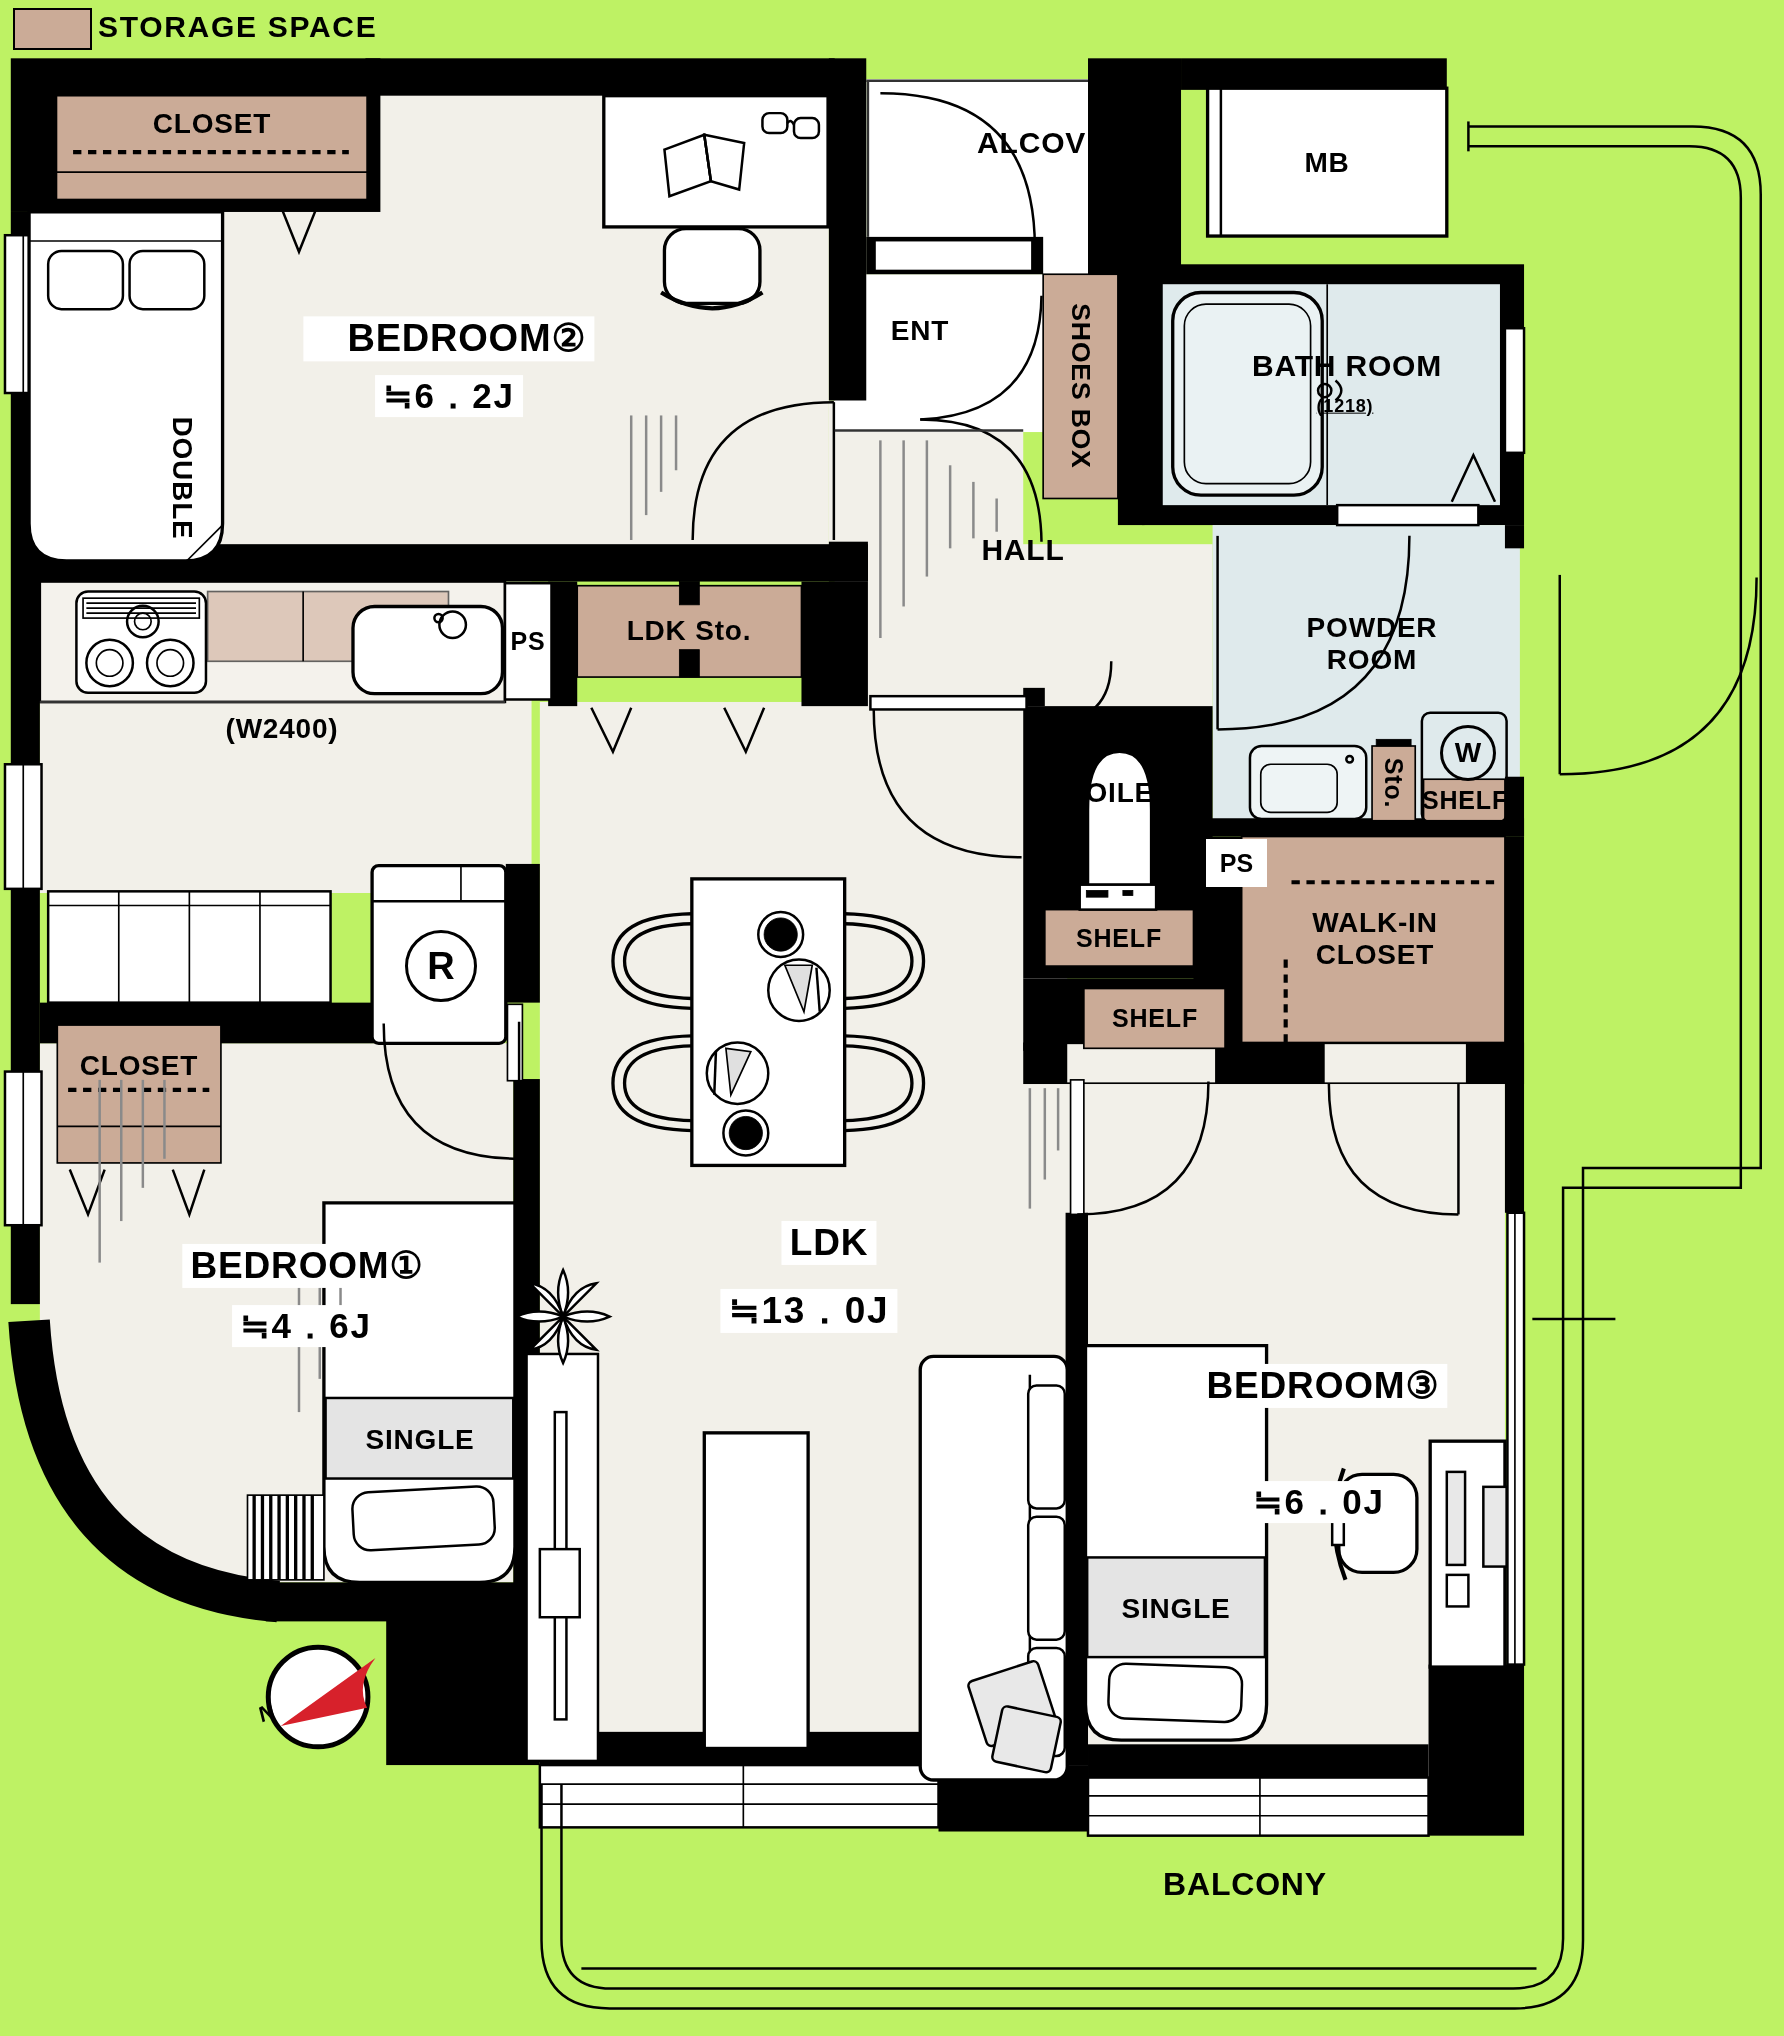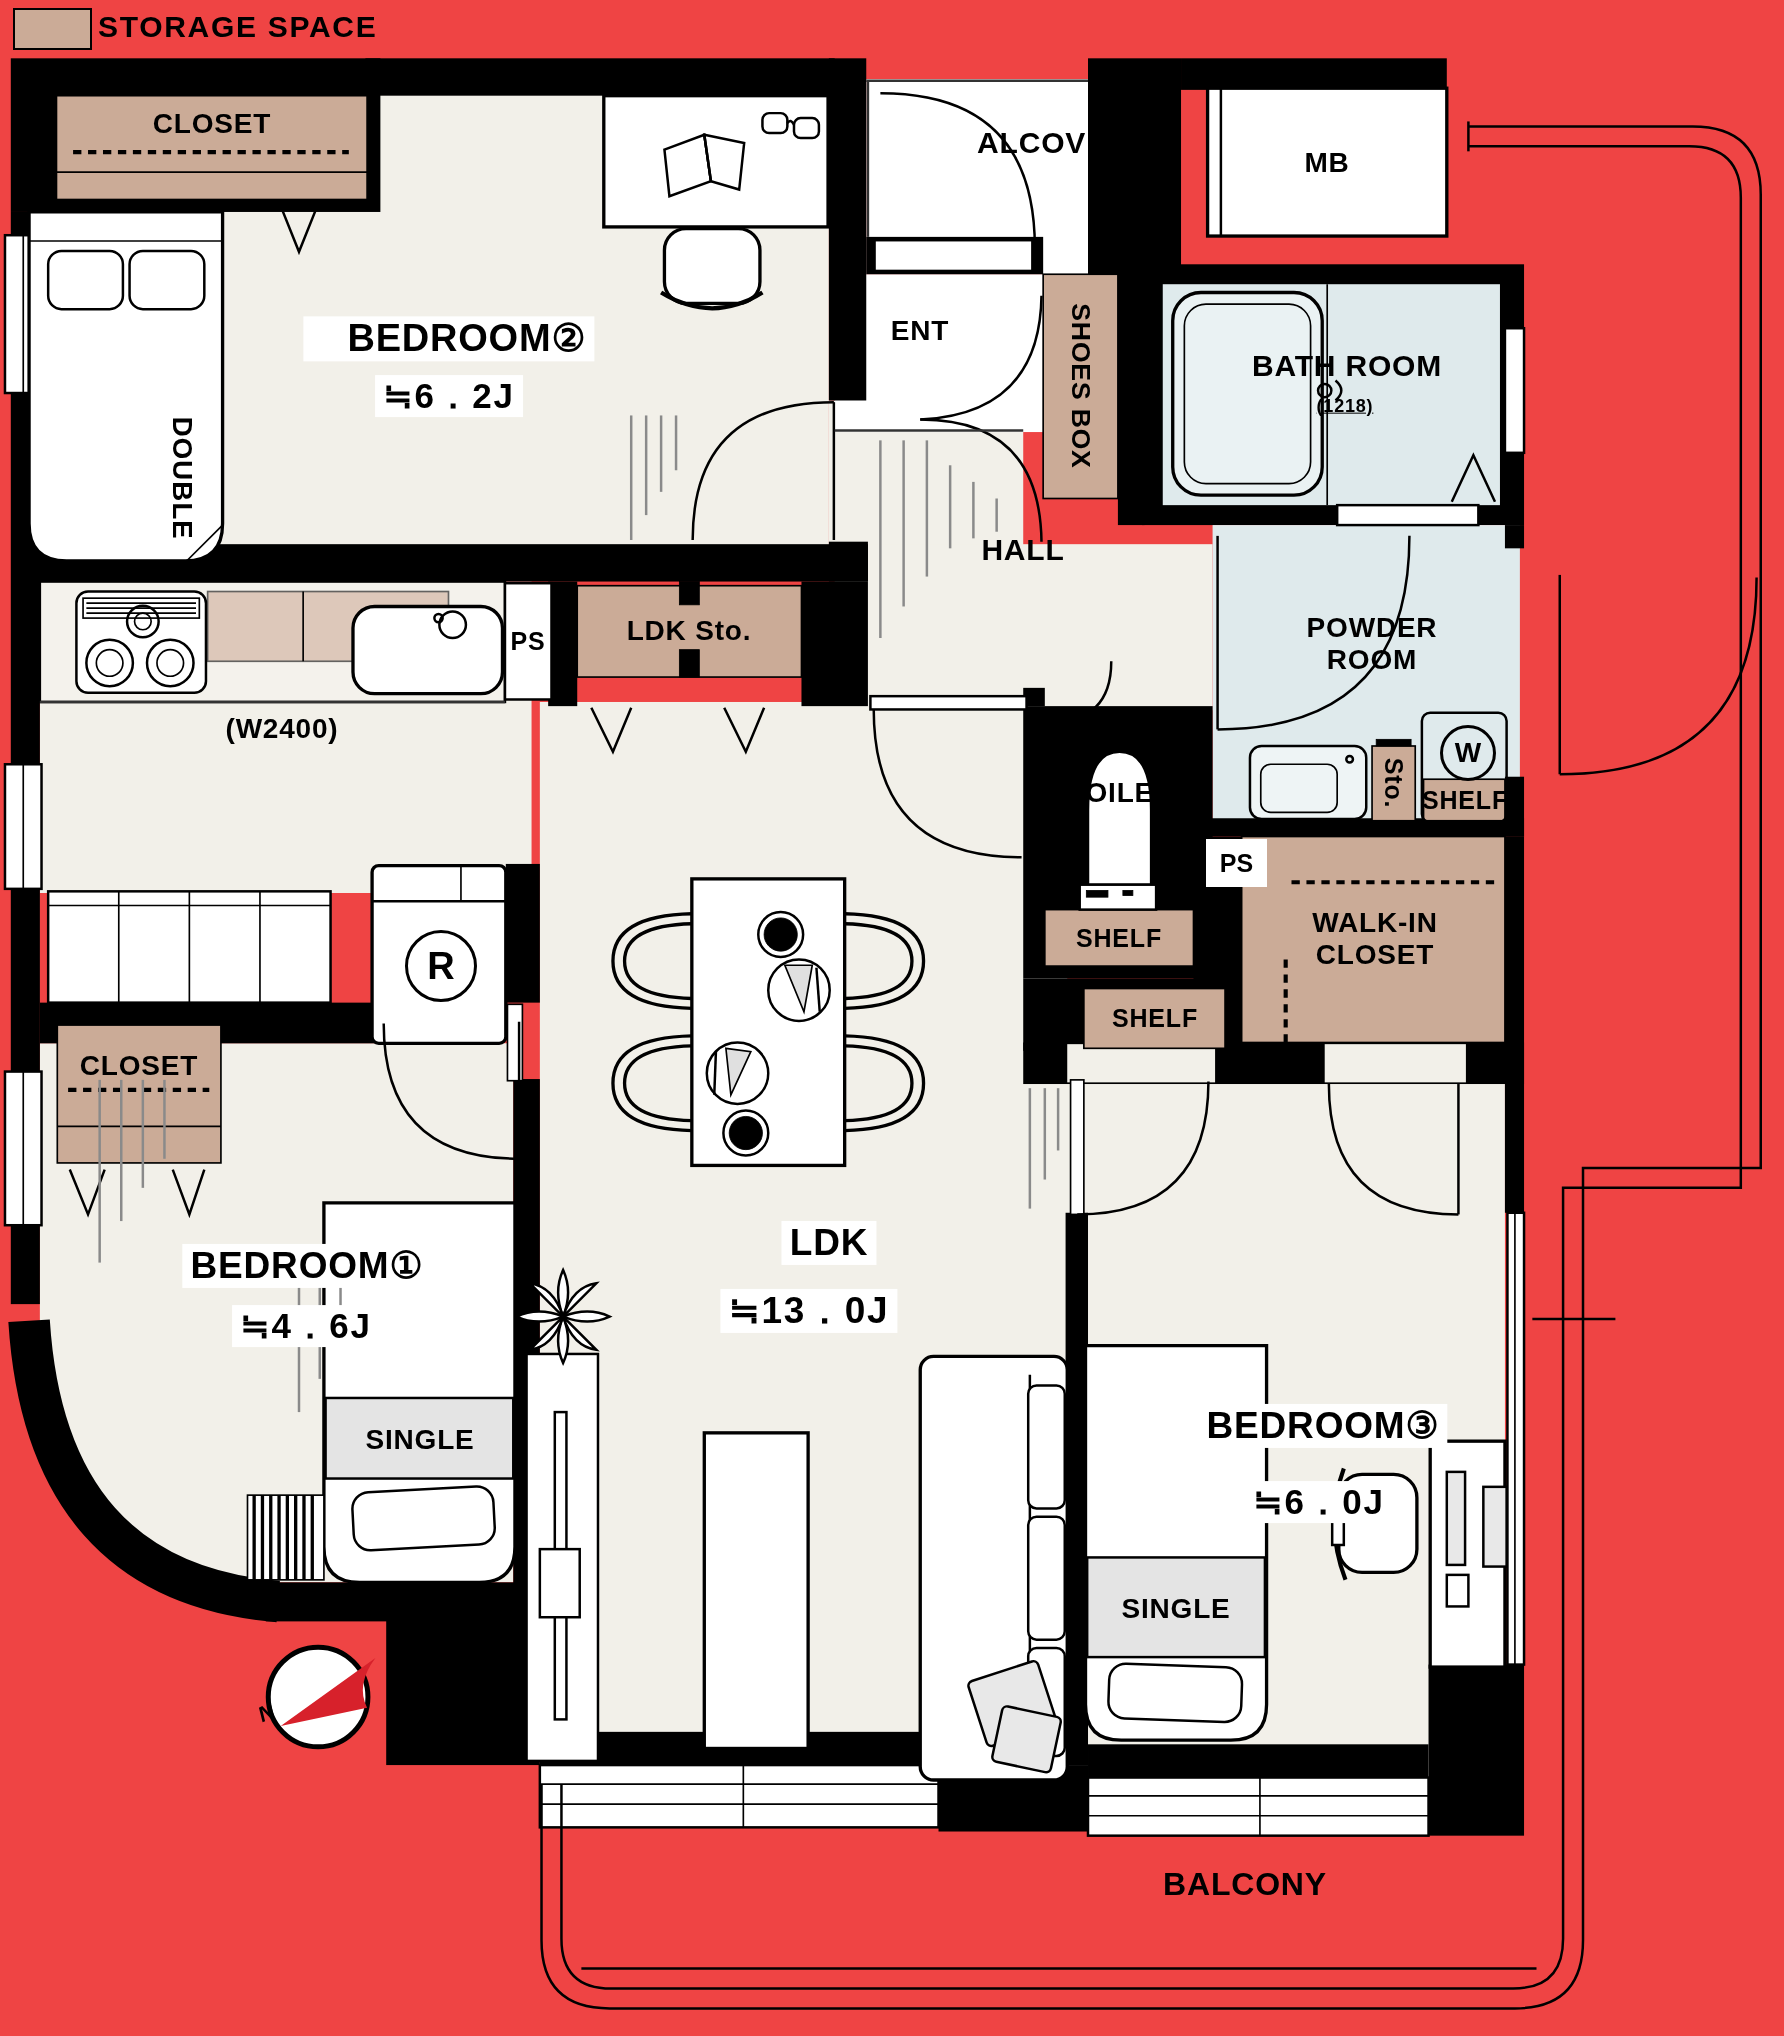--- a/index.html
+++ b/index.html
@@ -1,16 +1,16 @@
 <!DOCTYPE html>
 <html style="font-size:13.3px"><head>
 <meta charset="utf-8">
 <style>
   html,body{margin:0;padding:0;background:#ffffff;}
-  #plan{position:relative;width:1784px;height:2036px;background:#ef4444;
+  #plan{position:relative;width:1784px;height:2036px;background:#bef264;
         font-family:"Liberation Sans", sans-serif;color:#000;overflow:hidden;}
   #plan svg{position:absolute;left:0;top:0;}
   .lbl{position:absolute;transform:translate(-50%,-50%);white-space:nowrap;
        font-weight:600;letter-spacing:0.8px;line-height:1.15;text-align:center;}
   .bg{background:#ffffff;padding:0.8px 8.3px;}
   .vert{transform:translate(-50%,-50%) rotate(90deg);}
   .big{font-size:38px;font-weight:700;}
   .size{font-size:35px;font-weight:700;letter-spacing:1.7px;}
   .room{font-size:30px;}
   .small{font-size:25px;}
@@ -419,20 +419,20 @@
   <div class="lbl mid" style="left:139px;top:1066px;">CLOSET</div>
   <div class="circ" style="left:405px;top:930px;width:66px;height:66px;font-size:38px;">R</div>
 
   <div class="lbl big bg" style="left:307px;top:1266px;font-size:37px;">BEDROOM①</div>
   <div class="lbl size bg" style="left:306px;top:1326px;">≒4．6J</div>
   <div class="lbl mid" style="left:420px;top:1440px;">SINGLE</div>
 
   <div class="lbl big bg" style="left:809px;top:1243px;font-size:37px;margin-left:20px;">LDK</div>
   <div class="lbl size bg" style="left:809px;top:1311px;font-size:37px;">≒13．0J</div>
 
-  <div class="lbl big bg" style="left:1323px;top:1426px;font-size:37px;">BEDROOM③</div>
+  <div class="lbl big bg" style="left:1323px;top:1386px;font-size:37px;">BEDROOM③</div>
   <div class="lbl size bg" style="left:1319px;top:1502px;">≒6．0J</div>
   <div class="lbl mid" style="left:1176px;top:1609px;">SINGLE</div>
 
   <div class="lbl" style="left:1245px;top:1884px;font-size:32px;">BALCONY</div>
   <div class="lbl" style="left:267px;top:1713px;font-size:21.6px;font-style:italic;font-weight:700;transform:translate(-50%,-50%) rotate(-25deg);">N</div>
 </div>
 
 
 </body></html>

